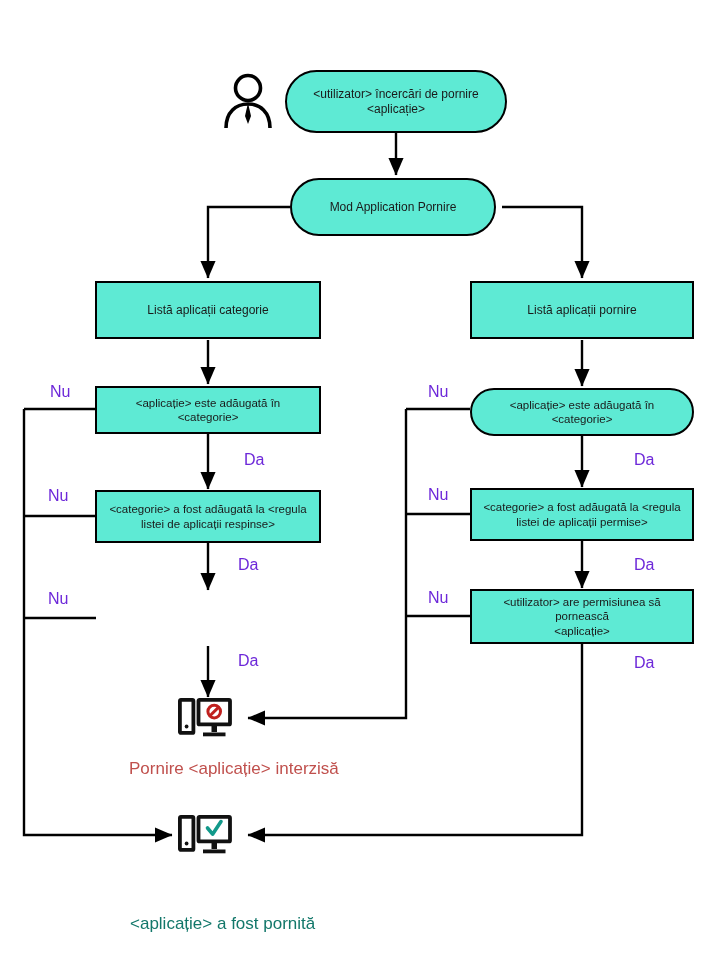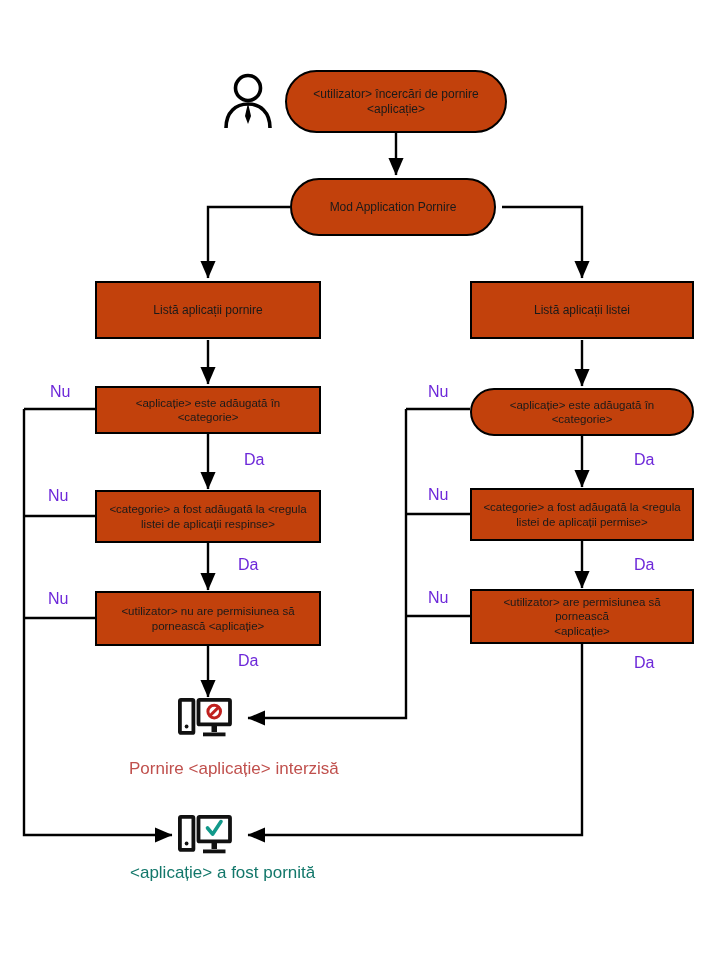--- a/index.html
+++ b/index.html
@@ -23,21 +23,21 @@
   svg.layer {
     position: absolute;
     left: 0; top: 0;
     width: 720px;
     height: 960px;
   }
   .node {
     position: absolute;
     box-sizing: border-box;
     border: 2.2px solid #000000;
-    background: #c2410c;
+    background: #5eead4;
     display: flex;
     align-items: center;
     justify-content: center;
     text-align: center;
     color: #1a1a1a;
     line-height: 1.25;
   }
   .node.stadium {
     border-radius: 999px;
   }
@@ -117,40 +117,36 @@
   <div class="node stadium" style="left:285px; top:70px; width:222px; height:63px; font-size:12px;">
     <span class="txt">&lt;utilizator&gt; încercări de pornire
 &lt;aplicație&gt;</span>
   </div>
 
   <div class="node stadium" style="left:290px; top:178px; width:206px; height:58px; font-size:12px;">
     <span class="txt">Mod Application Pornire</span>
   </div>
 
   <div class="node" style="left:95px; top:281px; width:226px; height:58px; font-size:12px;">
-    <span class="txt">Listă aplicații pornire</span>
+    <span class="txt">Listă aplicații categorie</span>
   </div>
 
   <div class="node" style="left:470px; top:281px; width:224px; height:58px; font-size:12px;">
-    <span class="txt">Listă aplicații listei</span>
+    <span class="txt">Listă aplicații pornire</span>
   </div>
 
   <div class="node" style="left:95px; top:386px; width:226px; height:48px; font-size:11.5px;">
     <span class="txt">&lt;aplicație&gt; este adăugată în &lt;categorie&gt;</span>
   </div>
 
   <div class="node" style="left:95px; top:490px; width:226px; height:53px; font-size:11.5px;">
     <span class="txt">&lt;categorie&gt; a fost adăugată la &lt;regula
 listei de aplicații respinse&gt;</span>
   </div>
 
-  <div class="node" style="left:95px; top:591px; width:226px; height:55px; font-size:11.5px;">
-    <span class="txt">&lt;utilizator&gt; nu are permisiunea să
-pornească &lt;aplicație&gt;</span>
-  </div>
 
   <div class="node stadium" style="left:470px; top:388px; width:224px; height:48px; font-size:11.5px;">
     <span class="txt">&lt;aplicație&gt; este adăugată în &lt;categorie&gt;</span>
   </div>
 
   <div class="node" style="left:470px; top:488px; width:224px; height:53px; font-size:11.5px;">
     <span class="txt">&lt;categorie&gt; a fost adăugată la &lt;regula
 listei de aplicații permise&gt;</span>
   </div>
 
@@ -189,15 +185,15 @@
 
   <svg class="icon-box" style="left:178px; top:815px; width:54px; height:44px;" viewBox="0 0 54 44" xmlns="http://www.w3.org/2000/svg">
     <rect x="1.9" y="1.9" width="13.5" height="33" rx="1" fill="#ffffff" stroke="#111111" stroke-width="3.8"></rect>
     <circle cx="8.6" cy="28.5" r="1.9" fill="#111111"></circle>
     <rect x="20.5" y="1.9" width="31.5" height="24.5" rx="1" fill="#ffffff" stroke="#111111" stroke-width="3.8"></rect>
     <rect x="33.5" y="28" width="5.5" height="6" fill="#111111"></rect>
     <rect x="25" y="34.5" width="22.5" height="3.8" fill="#111111"></rect>
     <path d="M29.5,13 L34.6,19.2 L43,6.6" fill="none" stroke="#12998a" stroke-width="3.6" stroke-linecap="round" stroke-linejoin="round"></path>
   </svg>
 
-  <div class="outcome-caption caption-started" style="left:130px; top:864px;">&lt;aplicație&gt; a fost pornită</div>
+  <div class="outcome-caption caption-started" style="left:130px; top:915px;">&lt;aplicație&gt; a fost pornită</div>
 
 </div>
 
 </body></html>

